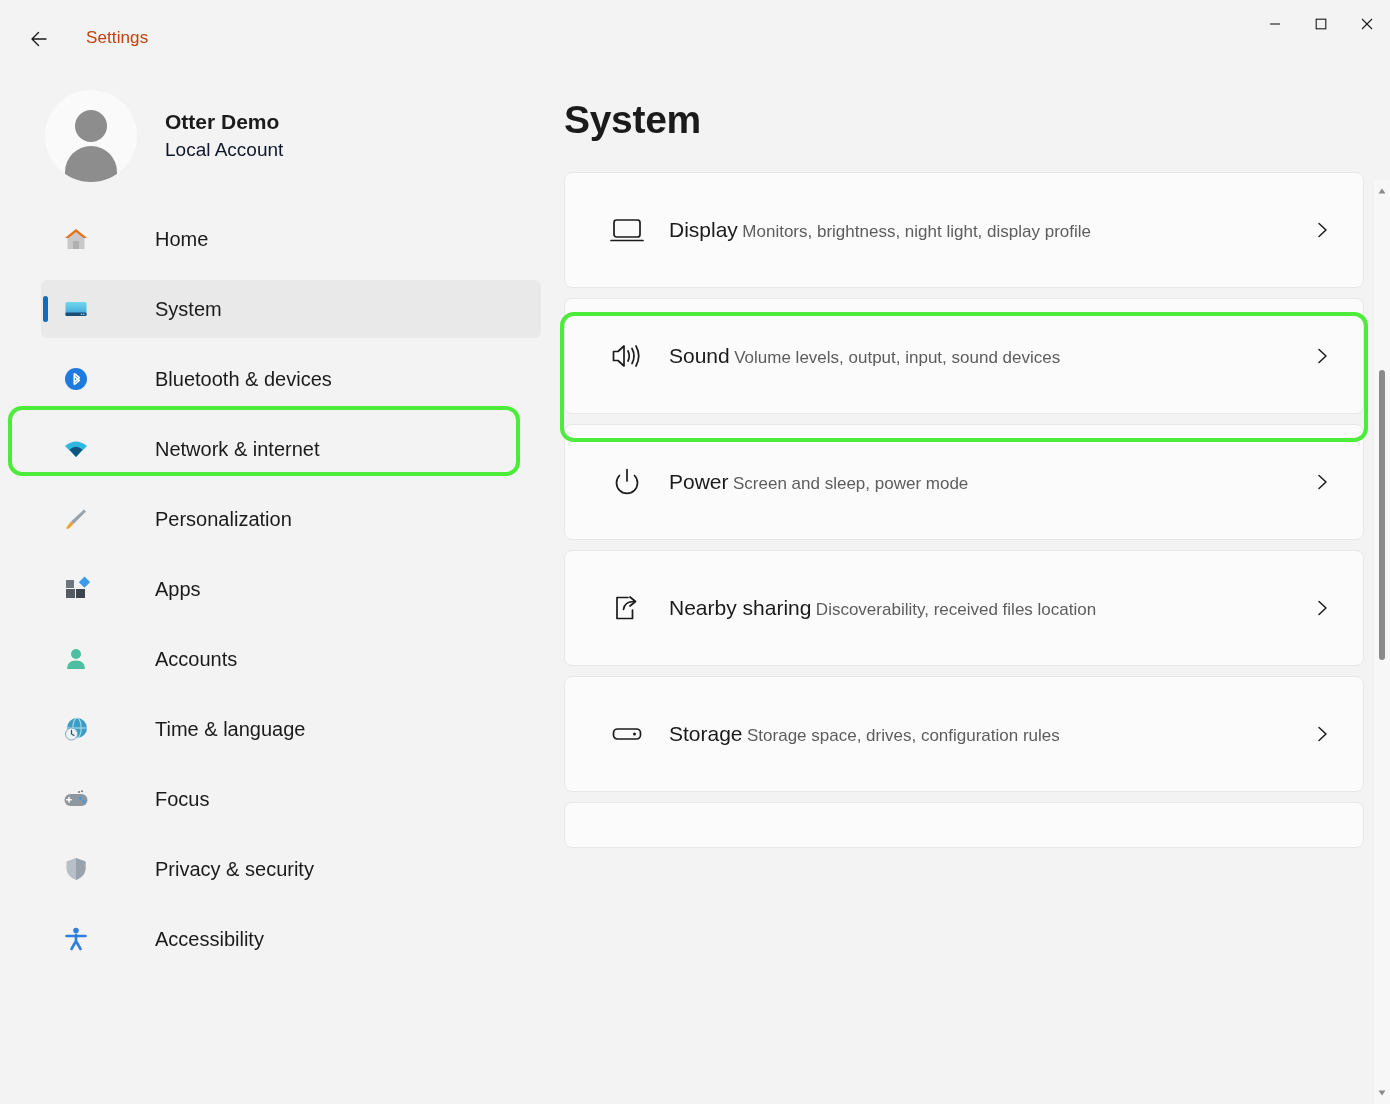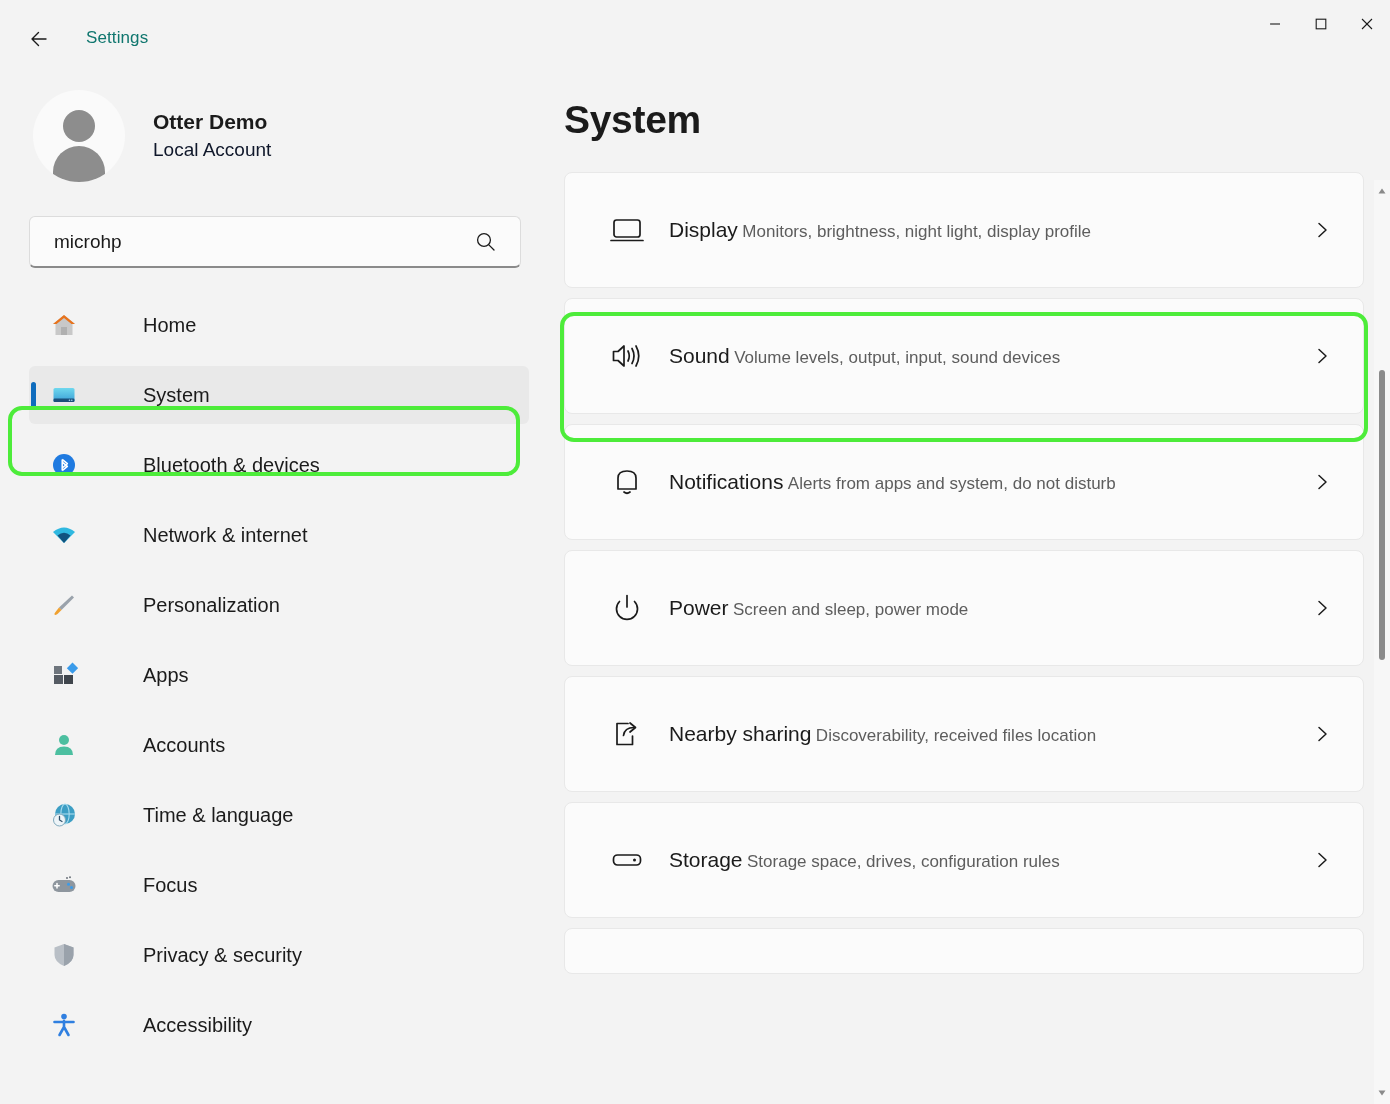--- a/index.html
+++ b/index.html
@@ -14,31 +14,31 @@
 
   
   .titlebar { position:absolute; top:0; left:0; width:1390px; height:58px; }
   .back-btn {
     position:absolute; left:18px; top:22px; width:42px; height:34px;
     display:flex; align-items:center; justify-content:center;
     border-radius:5px; cursor:pointer;
   }
   .title-text {
     position:absolute; left:86px; top:28px;
-    font-size:17px; font-weight:400; color:#0f766e; letter-spacing:0.1px;
+    font-size:17px; font-weight:400; color:#c2410c; letter-spacing:0.1px;
   }
   .winctrls { position:absolute; right:0; top:0; height:48px; display:flex; }
   .winbtn {
     width:46px; height:48px; display:flex; align-items:center; justify-content:center;
     cursor:pointer;
   }
 
   
   .sidebar {
-    position:absolute; left:5px; top:58px; width:548px; height:1046px;
+    position:absolute; left:17px; top:58px; width:548px; height:1046px;
     padding:0 24px 0 24px;
   }
   .account { display:flex; align-items:center; margin:32px 0 0 4px; }
   .avatar {
     width:92px; height:92px; border-radius:50%;
     background:#fafafa; position:relative; overflow:hidden; flex:none;
   }
   .avatar .head {
     position:absolute; left:50%; top:20px; transform:translateX(-50%);
     width:32px; height:32px; border-radius:50%; background:#8d8d8d;
@@ -168,29 +168,20 @@
       <div class="avatar">
         <div class="head"></div>
         <div class="body"></div>
       </div>
       <div class="acct-text">
         <div class="acct-name">Otter Demo</div>
         <div class="acct-sub">Local Account</div>
       </div>
     </div>
 
-    <div class="searchwrap">
-      <input value="microhp" placeholder="Find a setting" style="">
-      <span class="search-ico">
-        <svg width="21" height="21" viewBox="0 0 21 21" fill="none">
-          <circle cx="9" cy="9" r="6.4" stroke="#1b1b1b" stroke-width="1.3"></circle>
-          <line x1="13.6" y1="13.6" x2="19" y2="19" stroke="#1b1b1b" stroke-width="1.3" stroke-linecap="round"></line>
-        </svg>
-      </span>
-    </div>
 
     <div class="navlist">
 
       <div class="navitem">
         <span class="navicon">
           <svg width="28" height="28" viewBox="0 0 28 28">
             <path d="M14 4 L25 13 L22.5 13 L22.5 24 L5.5 24 L5.5 13 L3 13 Z" fill="#c8c8c8"></path>
             <path d="M14 4 L25 13 L21.5 13 L14 7 L6.5 13 L3 13 Z" fill="#e8731c"></path>
             <rect x="11" y="16" width="6" height="8" fill="#b0b0b0"></rect>
           </svg>
@@ -358,37 +349,20 @@
           <span class="card-title">Sound</span>
           <span class="card-desc">Volume levels, output, input, sound devices</span>
         </span>
         <span class="card-chev">
           <svg width="20" height="20" viewBox="0 0 20 20" fill="none">
             <path d="M7 3.5 L14 10 L7 16.5" stroke="#1b1b1b" stroke-width="1.5" stroke-linecap="round" stroke-linejoin="round"></path>
           </svg>
         </span>
       </div>
 
-      <div class="card">
-        <span class="card-ico">
-          <svg width="40" height="40" viewBox="0 0 40 40" fill="none">
-            <path d="M11 27 Q11 18 11 16 Q11 9 20 9 Q29 9 29 16 Q29 18 29 27 Z" stroke="#1b1b1b" stroke-width="1.7" stroke-linejoin="round"></path>
-            <path d="M17 30 Q20 32.5 23 30" stroke="#1b1b1b" stroke-width="1.7" stroke-linecap="round" fill="none"></path>
-          </svg>
-        </span>
-        <span class="card-txt">
-          <span class="card-title">Notifications</span>
-          <span class="card-desc">Alerts from apps and system, do not disturb</span>
-        </span>
-        <span class="card-chev">
-          <svg width="20" height="20" viewBox="0 0 20 20" fill="none">
-            <path d="M7 3.5 L14 10 L7 16.5" stroke="#1b1b1b" stroke-width="1.5" stroke-linecap="round" stroke-linejoin="round"></path>
-          </svg>
-        </span>
-      </div>
 
 
       <div class="card">
         <span class="card-ico">
           <svg width="40" height="40" viewBox="0 0 40 40" fill="none">
             <path d="M12.5 13.5 A10.5 10.5 0 1 0 27.5 13.5" stroke="#1b1b1b" stroke-width="1.7" stroke-linecap="round"></path>
             <line x1="20" y1="7.5" x2="20" y2="19" stroke="#1b1b1b" stroke-width="1.7" stroke-linecap="round"></line>
           </svg>
         </span>
         <span class="card-txt">

